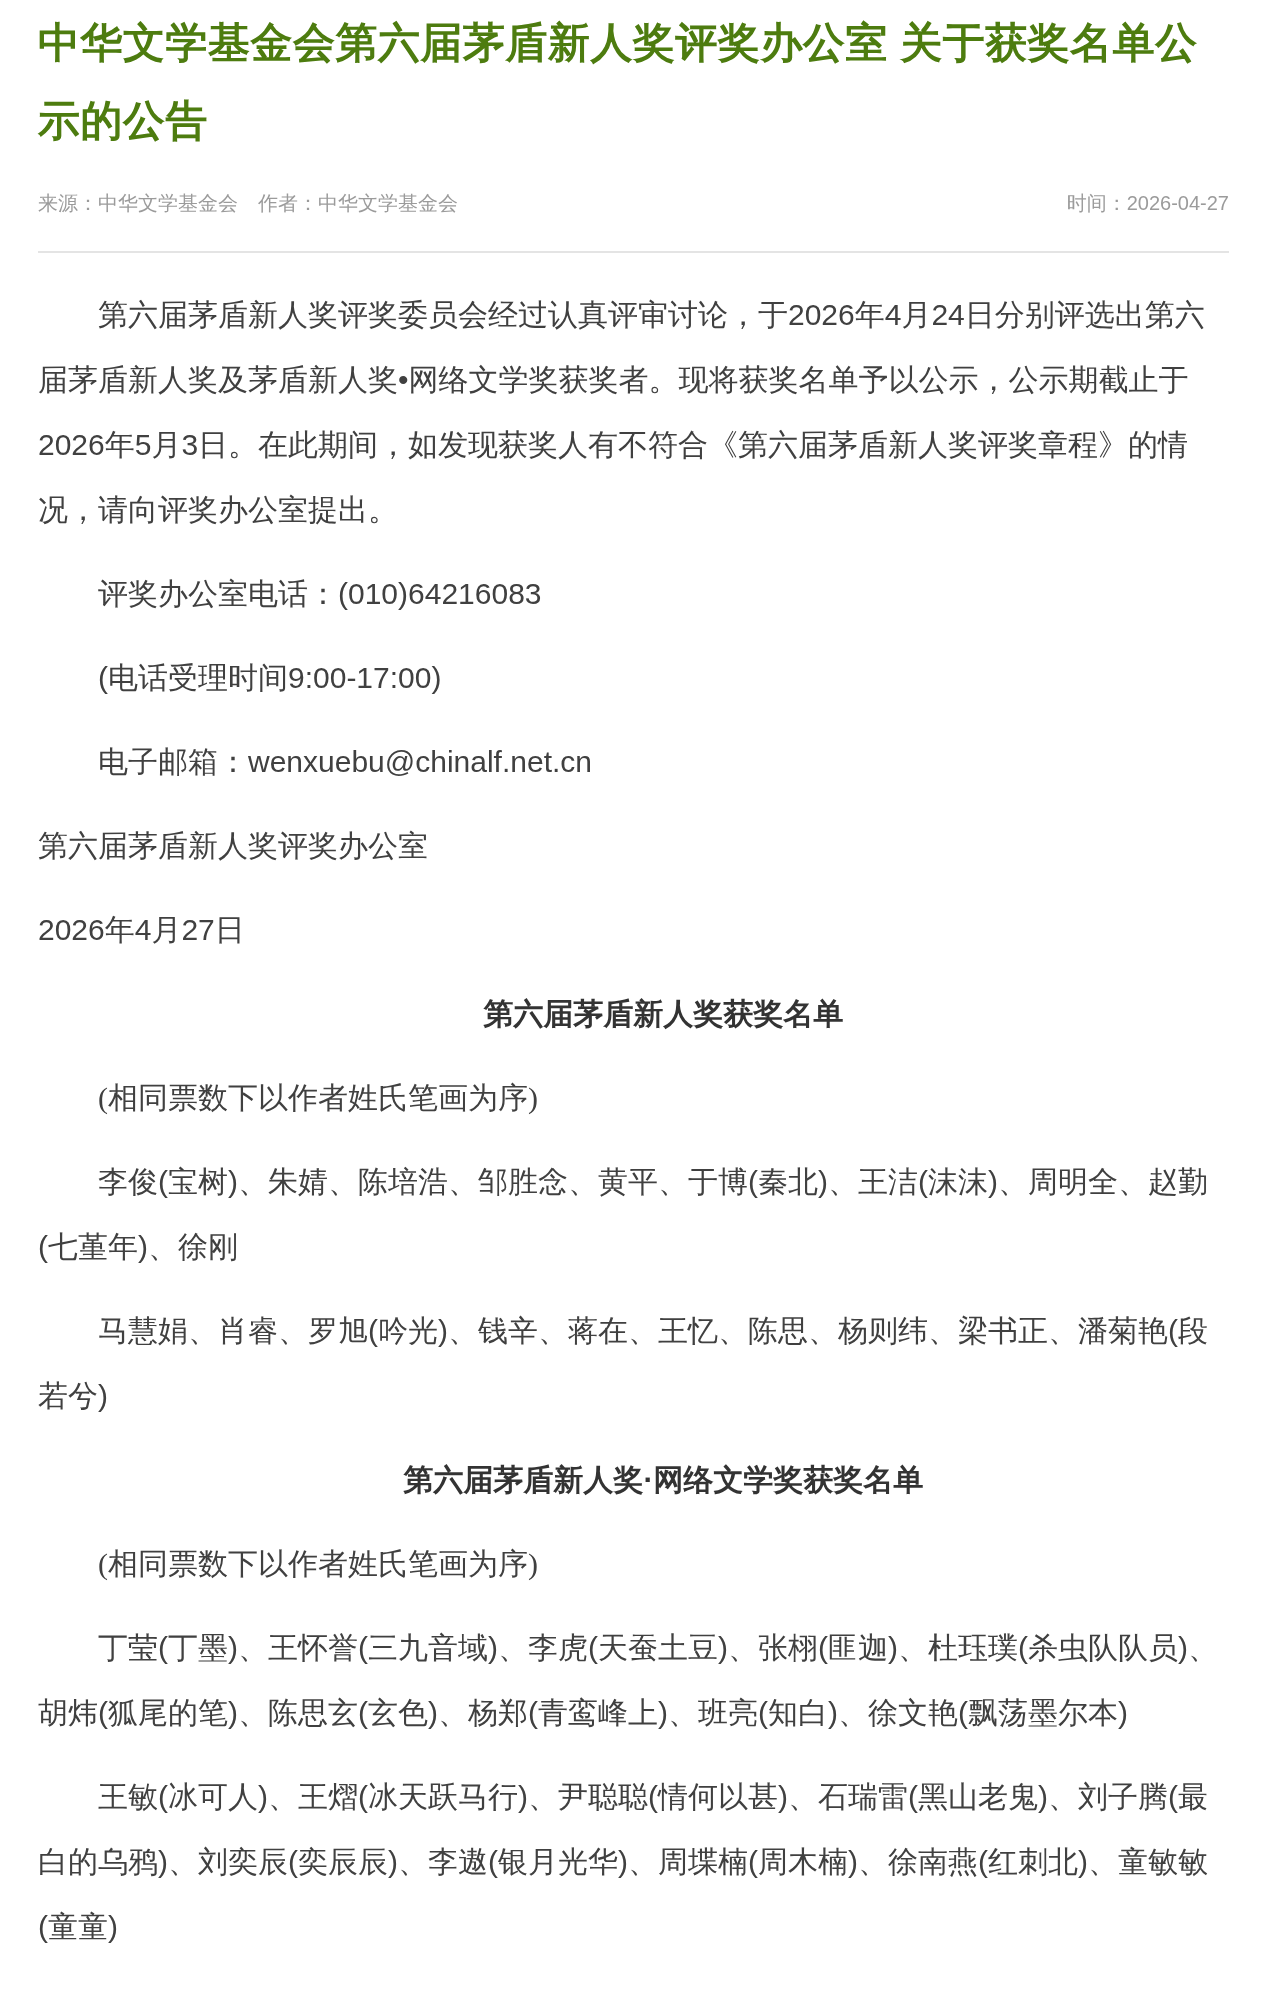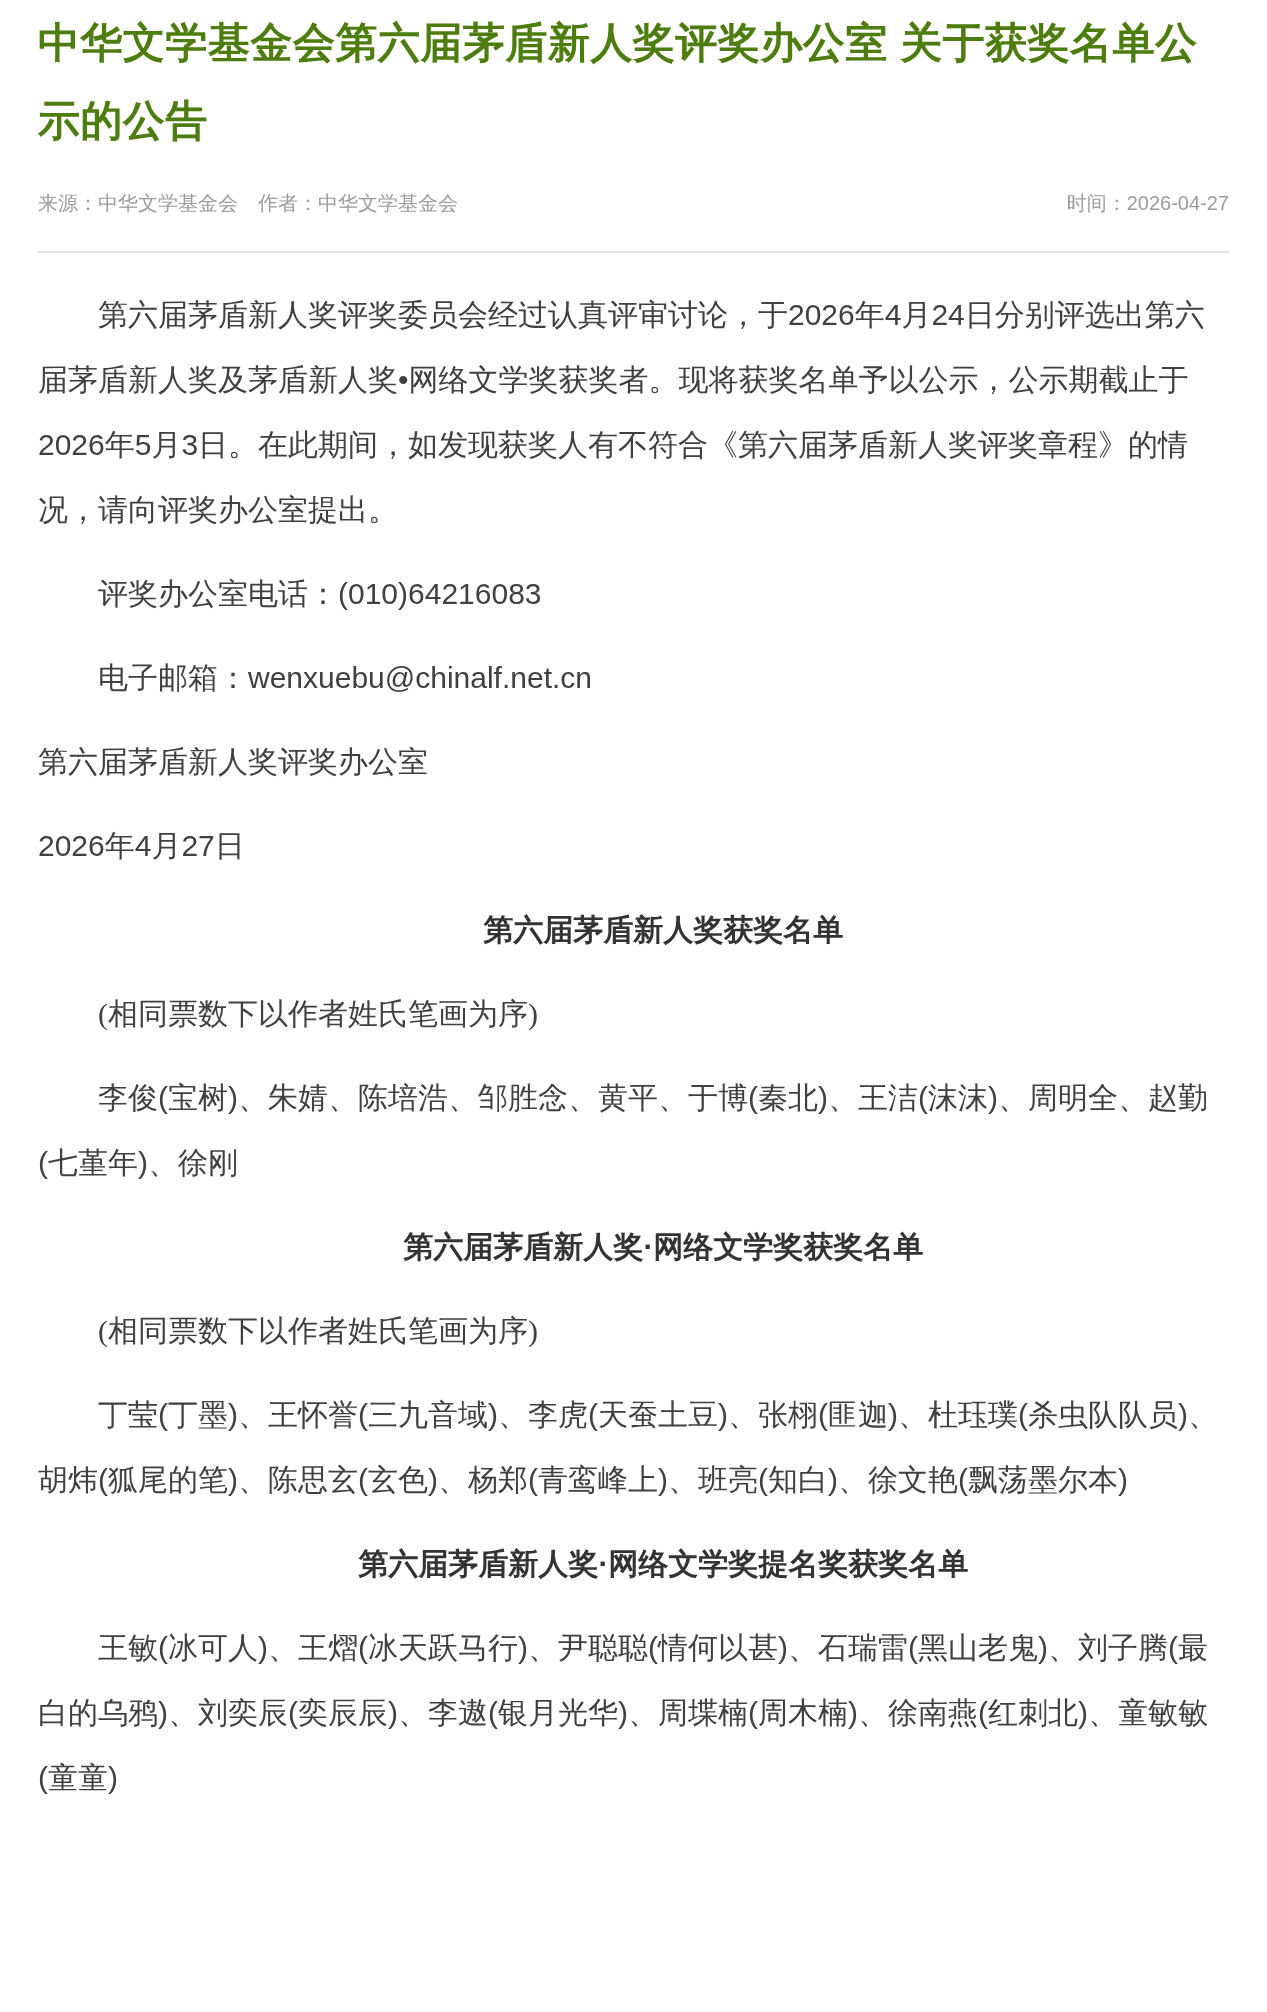--- a/index.html
+++ b/index.html
@@ -64,25 +64,26 @@
     <div class="meta-left">
       <span class="meta-item">来源：中华文学基金会</span>
       <span class="meta-item">作者：中华文学基金会</span>
     </div>
     <span class="meta-item">时间：2026-04-27</span>
   </div>
 
   <div class="content" id="content">
       <p class="indent">第六届茅盾新人奖评奖委员会经过认真评审讨论，于2026年4月24日分别评选出第六届茅盾新人奖及茅盾新人奖•网络文学奖获奖者。现将获奖名单予以公示，公示期截止于2026年5月3日。在此期间，如发现获奖人有不符合《第六届茅盾新人奖评奖章程》的情况，请向评奖办公室提出。</p>
       <p class="indent">评奖办公室电话：(010)64216083</p>
+      <p class="indent">(电话受理时间9:00-17:00)</p>
       <p class="indent">电子邮箱：wenxuebu@chinalf.net.cn</p>
       <p class="right">第六届茅盾新人奖评奖办公室</p>
       <p class="right">2026年4月27日</p>
       <h2 class="heading">第六届茅盾新人奖获奖名单</h2>
       <p class="center">(相同票数下以作者姓氏笔画为序)</p>
       <p class="indent">李俊(宝树)、朱婧、陈培浩、邹胜念、黄平、于博(秦北)、王洁(沫沫)、周明全、赵勤(七堇年)、徐刚</p>
+      <p class="indent">马慧娟、肖睿、罗旭(吟光)、钱辛、蒋在、王忆、陈思、杨则纬、梁书正、潘菊艳(段若兮)</p>
       <h2 class="heading">第六届茅盾新人奖·网络文学奖获奖名单</h2>
       <p class="center">(相同票数下以作者姓氏笔画为序)</p>
       <p class="indent">丁莹(丁墨)、王怀誉(三九音域)、李虎(天蚕土豆)、张栩(匪迦)、杜珏璞(杀虫队队员)、胡炜(狐尾的笔)、陈思玄(玄色)、杨郑(青鸾峰上)、班亮(知白)、徐文艳(飘荡墨尔本)</p>
-      <h2 class="heading">第六届茅盾新人奖·网络文学奖提名奖获奖名单</h2>
       <p class="indent">王敏(冰可人)、王熠(冰天跃马行)、尹聪聪(情何以甚)、石瑞雷(黑山老鬼)、刘子腾(最白的乌鸦)、刘奕辰(奕辰辰)、李遨(银月光华)、周堞楠(周木楠)、徐南燕(红刺北)、童敏敏(童童)</p>
     </div>
 </div>
 
 </body></html>

